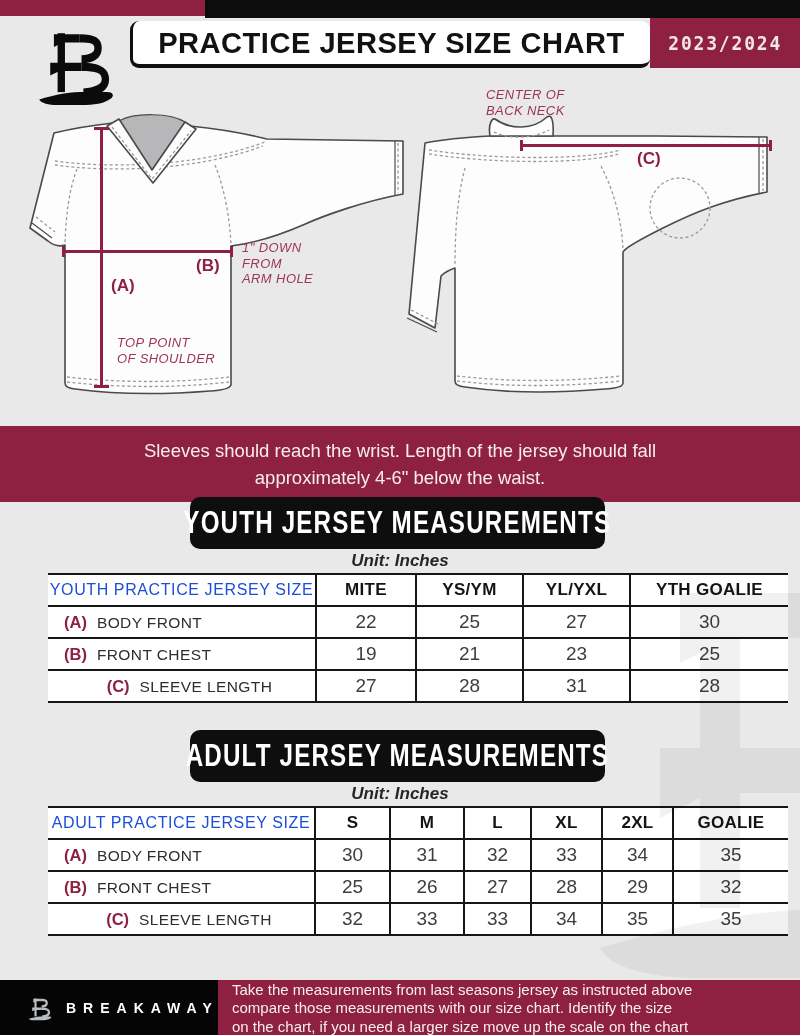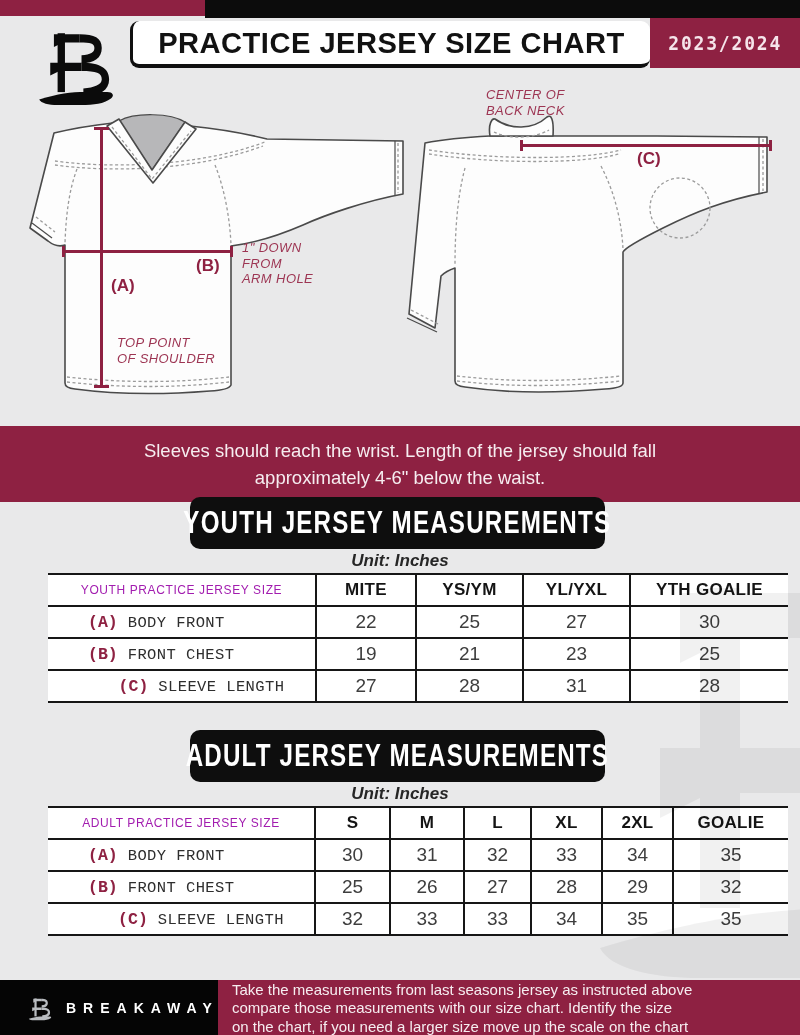--- a/index.html
+++ b/index.html
@@ -63,23 +63,23 @@
   .unit-youth{top:551px;}
   .unit-adult{top:784px;}
 
   
   .size-table{position:absolute;left:48px;width:740px;border-collapse:collapse;table-layout:fixed;z-index:3;}
   .table-youth{top:573px;}
   .table-adult{top:806px;}
   .size-table td{background:#fff;border-top:2px solid var(--line);height:32px;vertical-align:middle;}
   .size-table tr:last-child td{border-bottom:2px solid var(--line);text-align:center;}
   .size-table td + td{border-left:2px solid var(--line);}
-  td.th-label{text-align:center;font-size:12px;color:#a21caf;letter-spacing:.6px;font-weight:500;}
+  td.th-label{text-align:center;font-size:16px;color:#1d4ed8;letter-spacing:.6px;font-weight:500;}
   td.th{text-align:center;font-weight:700;font-size:17px;color:#141414;letter-spacing:.3px;}
-  td.row-head{padding-left:40px;white-space:nowrap;font-family:Liberation Mono, monospace;}
+  td.row-head{padding-left:16px;white-space:nowrap;}
   td.row-head .key{color:var(--maroon);font-weight:800;font-size:16.5px;margin-right:10px;}
   td.row-head .lbl{color:#2e2e2e;font-size:15.5px;letter-spacing:.4px;font-weight:500;}
   td.val{text-align:center;font-size:19px;color:#3e3e3e;}
 
   
   .footer{position:absolute;left:0;top:980px;width:800px;height:55px;display:flex;z-index:7;}
   .footer-brandbox{width:218px;height:55px;background:#050505;display:flex;align-items:center;padding-left:26px;gap:12px;flex:none;}
   .footer-logo{width:28px;height:26px;fill:#b9bcc0;flex:none;}
   .brand-name{color:#fff;font-size:14px;font-weight:700;letter-spacing:7px;white-space:nowrap;}
   .footer-note{flex:1;background:var(--maroon);color:#f6edf0;font-size:15px;line-height:18.4px;padding:1px 6px 0 14px;}

